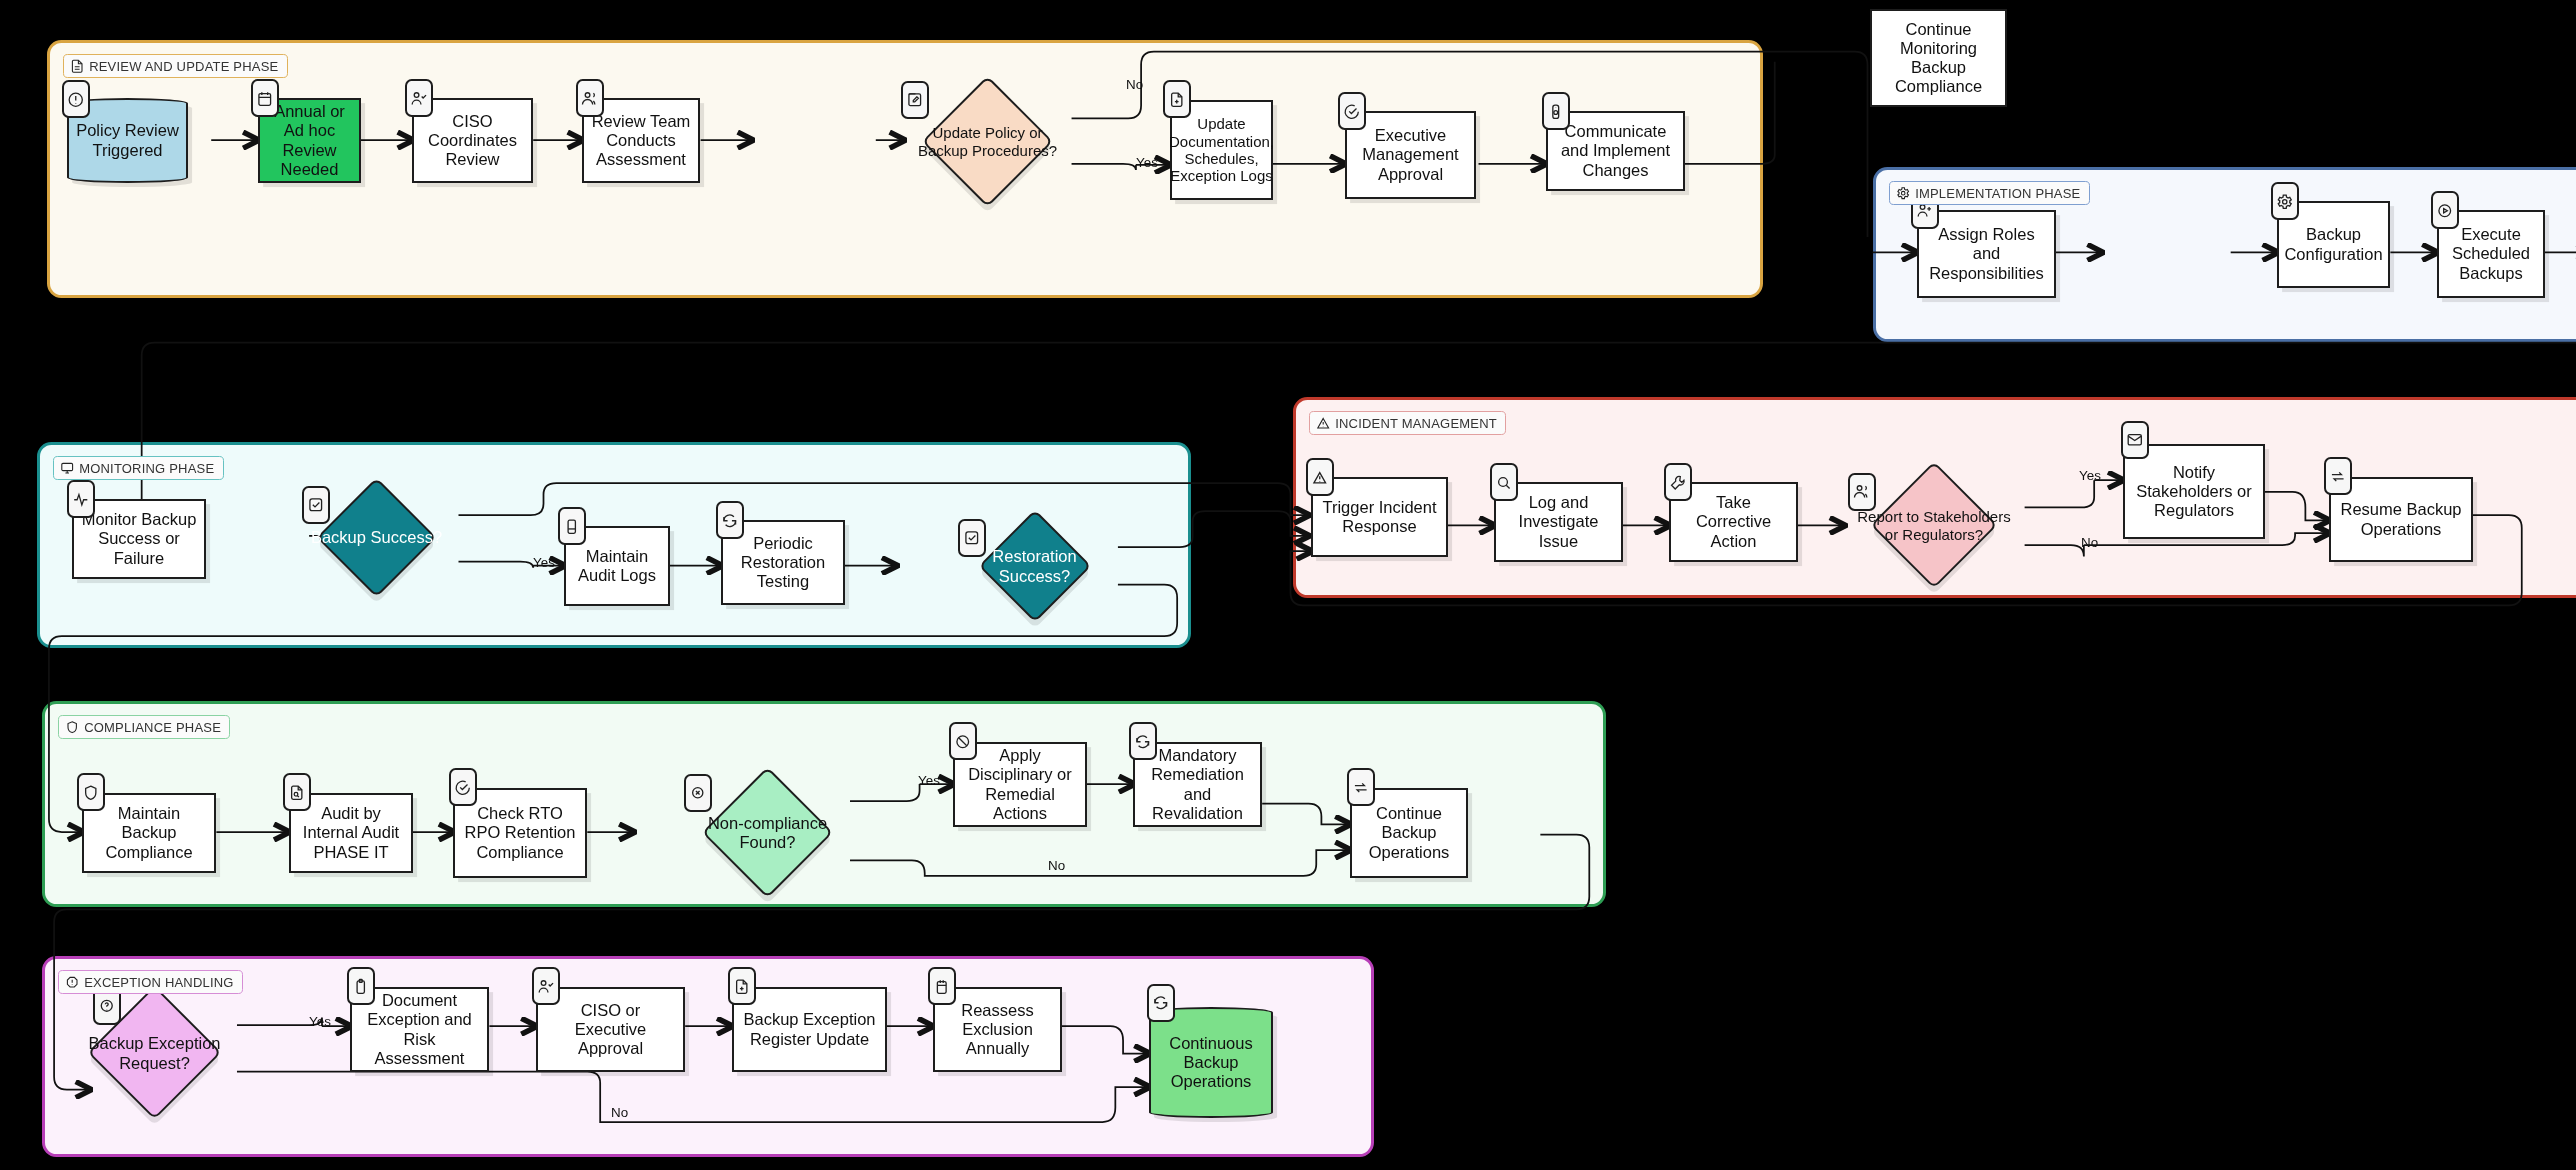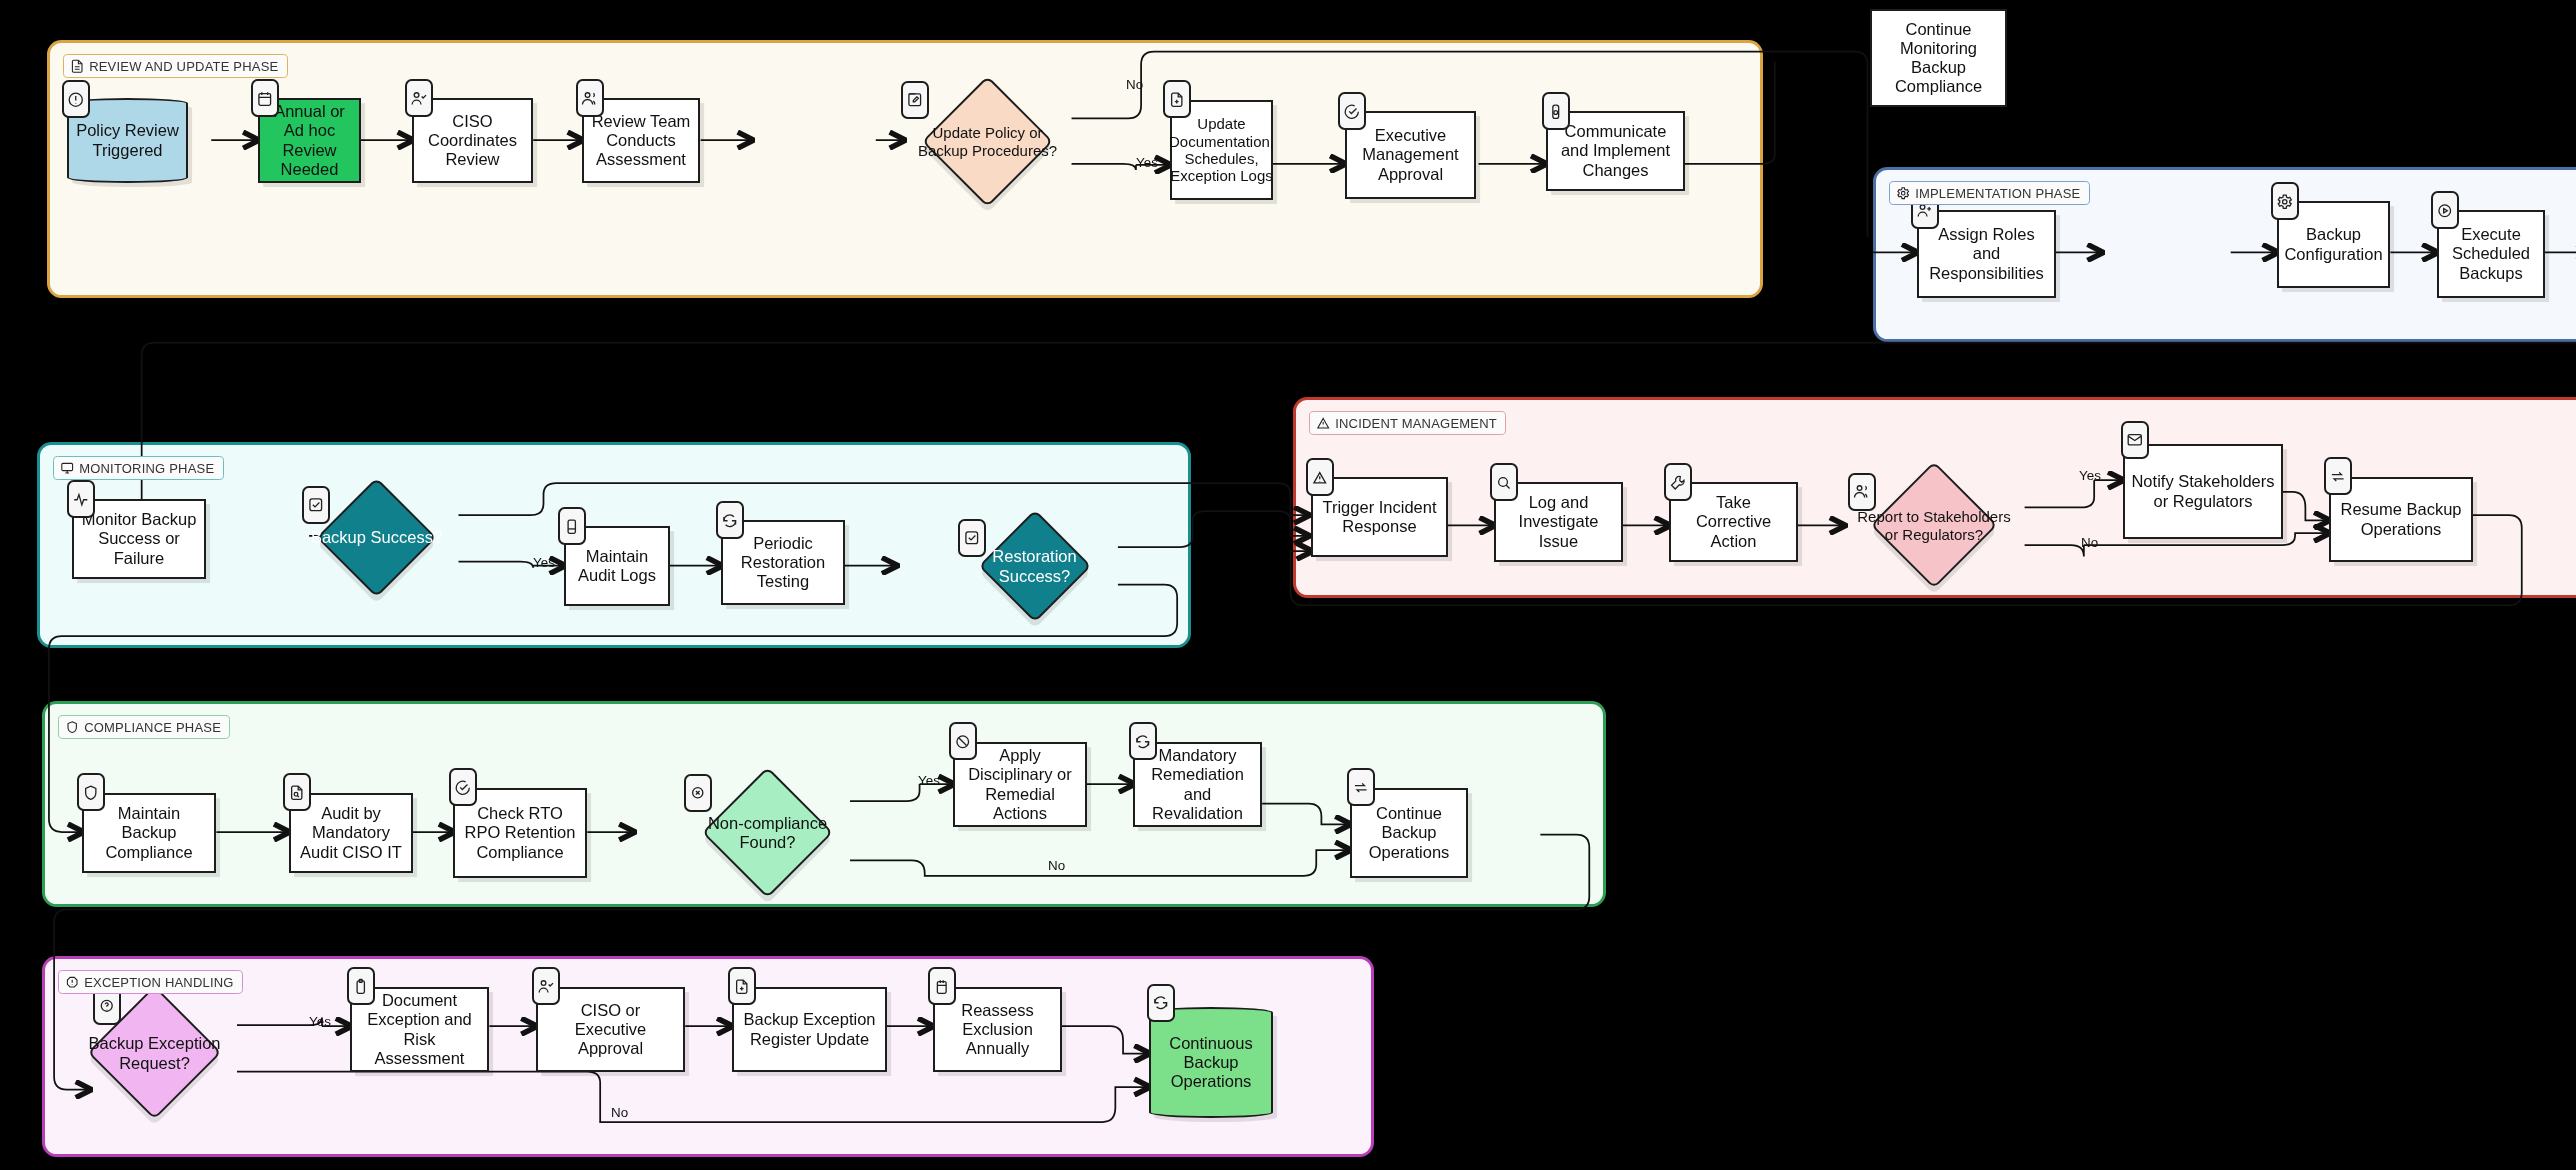--- a/index.html
+++ b/index.html
@@ -421,21 +421,21 @@
     <div class="txt" style="width:100%; font-size:15px;">Report to Stakeholders or Regulators?</div>
     <div class="nicon" style="left:4.1px; top:2.6px;">
       <svg viewBox="0 0 24 24" fill="none" stroke="#222" stroke-width="1.8">
           <circle cx="9" cy="7" r="3.2"></circle>
           <path d="M2 20a7 7 0 0 1 14 0"></path>
           <path d="M17 4.5a3 3 0 0 1 0 5M19 20a7 7 0 0 0-2-4.8"></path>
         </svg>
     </div>
   </div>
 
-  <div class="node n-rect" style="left:2123px; top:444px; width:160px; height:95px;">
+  <div class="node n-rect" style="left:2123px; top:444px; width:142px; height:95px;">
     <div class="nicon" style="left:-4.1px; top:-25px;">
       <svg viewBox="0 0 24 24" fill="none" stroke="#222" stroke-width="1.8">
           <rect x="3" y="5" width="18" height="14" rx="2"></rect>
           <path d="M3 7l9 6 9-6"></path>
         </svg>
     </div>
     <div class="txt">Notify Stakeholders or Regulators</div>
   </div>
 
   <div class="node n-rect" style="left:2329px; top:477px; width:144px; height:85px;">
@@ -469,21 +469,21 @@
 
   <div class="node n-rect" style="left:289px; top:793px; width:124px; height:80px;">
     <div class="nicon" style="left:-8.2px; top:-21.6px;">
       <svg viewBox="0 0 24 24" fill="none" stroke="#222" stroke-width="1.8">
           <path d="M14 3H7a2 2 0 0 0-2 2v14a2 2 0 0 0 2 2h10a2 2 0 0 0 2-2V8z"></path>
           <path d="M14 3v5h5"></path>
           <circle cx="11" cy="14" r="2.5"></circle>
           <path d="M13 16l2 2"></path>
         </svg>
     </div>
-    <div class="txt">Audit by Mandatory Audit CISO IT</div>
+    <div class="txt">Audit by Internal Audit PHASE IT</div>
   </div>
 
   <div class="node n-rect" style="left:453px; top:788px; width:134px; height:90px;">
     <div class="nicon" style="left:-6.2px; top:-21.6px;">
       <svg viewBox="0 0 24 24" fill="none" stroke="#222" stroke-width="1.8">
           <path d="M21 12a9 9 0 1 1-5-8"></path>
           <path d="M8.5 11.5l3 3 7-7"></path>
         </svg>
     </div>
     <div class="txt">Check RTO RPO Retention Compliance</div>

